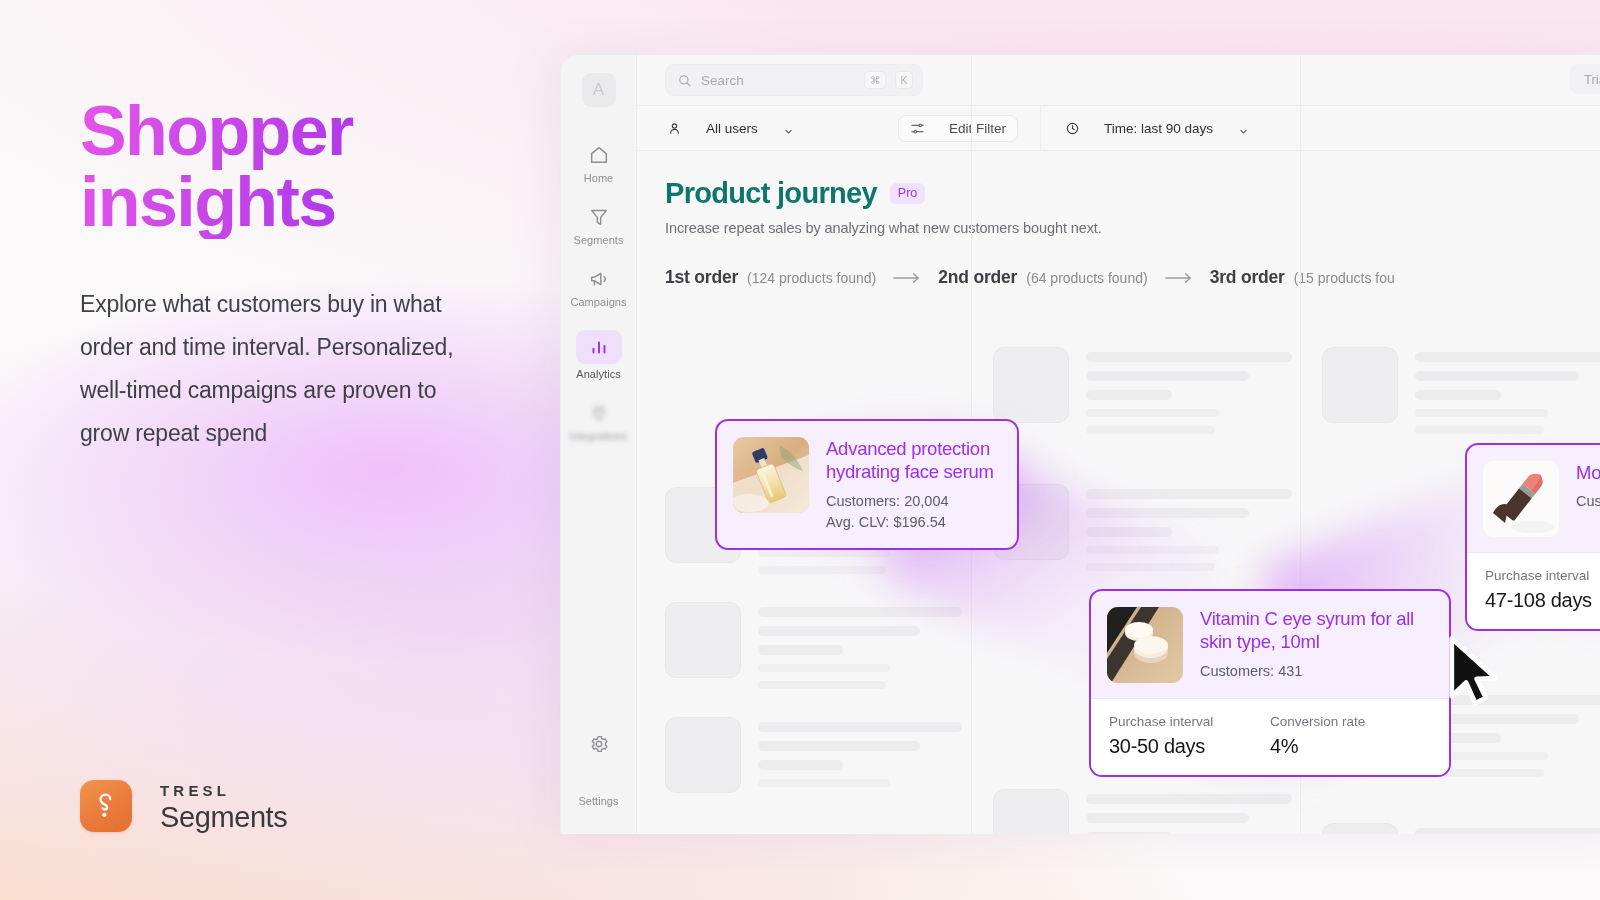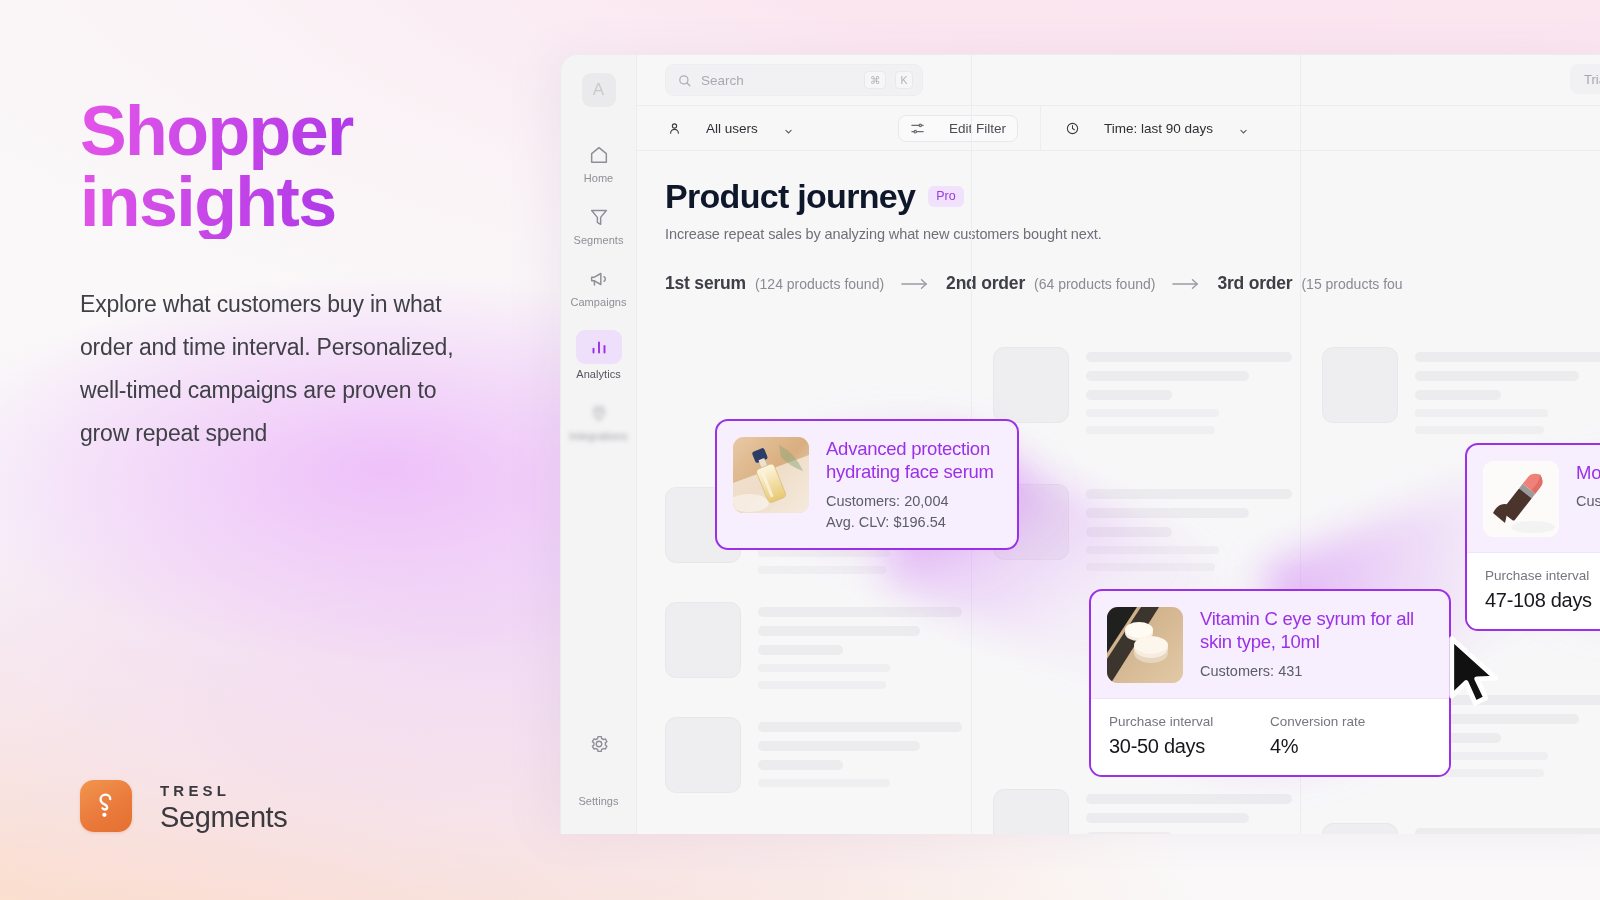--- a/index.html
+++ b/index.html
@@ -199,21 +199,21 @@
     width: 1px; height: 46px; background: #ededef;
     margin: 0 22px;
   }
   .fb-ico { width: 15px; height: 15px; flex: none; }
   .caret { width: 9px; height: 9px; margin-left: 2px; }
 
   
   .page-head { padding: 26px 0 0 28px; }
   .title-row { display: flex; align-items: center; gap: 13px; }
   .page-title {
-    font-size: 34px; font-weight: 600; color: #0f172a;
+    font-size: 29px; font-weight: 600; color: #0f766e;
     letter-spacing: -0.7px;
   }
   .pro-badge {
     background: #f0e2fc; color: #9a3ae0;
     font-size: 12.5px; font-weight: 500;
     border-radius: 6px; padding: 3px 8px; line-height: 1.25;
   }
   .page-sub {
     font-size: 14.5px; color: #6e6f78;
     margin-top: 10px; letter-spacing: -0.1px;
@@ -506,21 +506,21 @@
       <div class="page-head">
         <div class="title-row">
           <span class="page-title">Product journey</span>
           <span class="pro-badge">Pro</span>
         </div>
         <div class="page-sub">Increase repeat sales by analyzing what new customers bought next.</div>
       </div>
 
       <div class="col-heads">
         <div class="col-head">
-          <span class="ch-name">1st serum</span>
+          <span class="ch-name">1st order</span>
           <span class="ch-count">(124 products found)</span>
         </div>
         <span class="arrow-sep">
           <svg viewBox="0 0 30 14" fill="none" stroke="#9a9ba3" stroke-width="1.5" stroke-linecap="round" stroke-linejoin="round">
             <path d="M1 7h26"></path>
               <path d="M22 2.5 27 7l-5 4.5"></path>
           </svg>
         </span>
         <div class="col-head">
           <span class="ch-name">2nd order</span>

